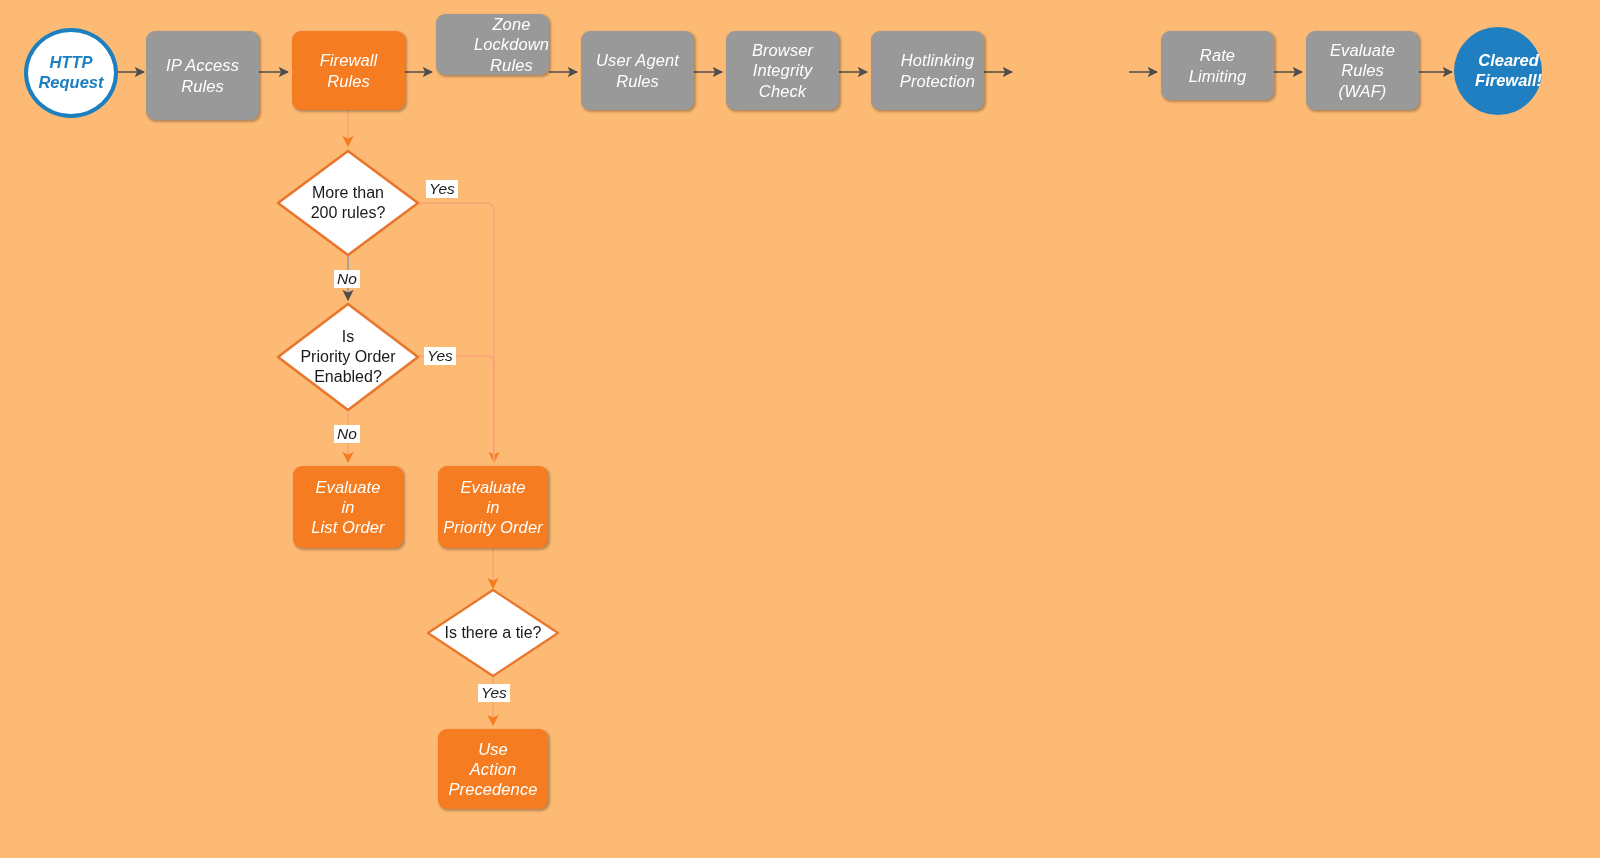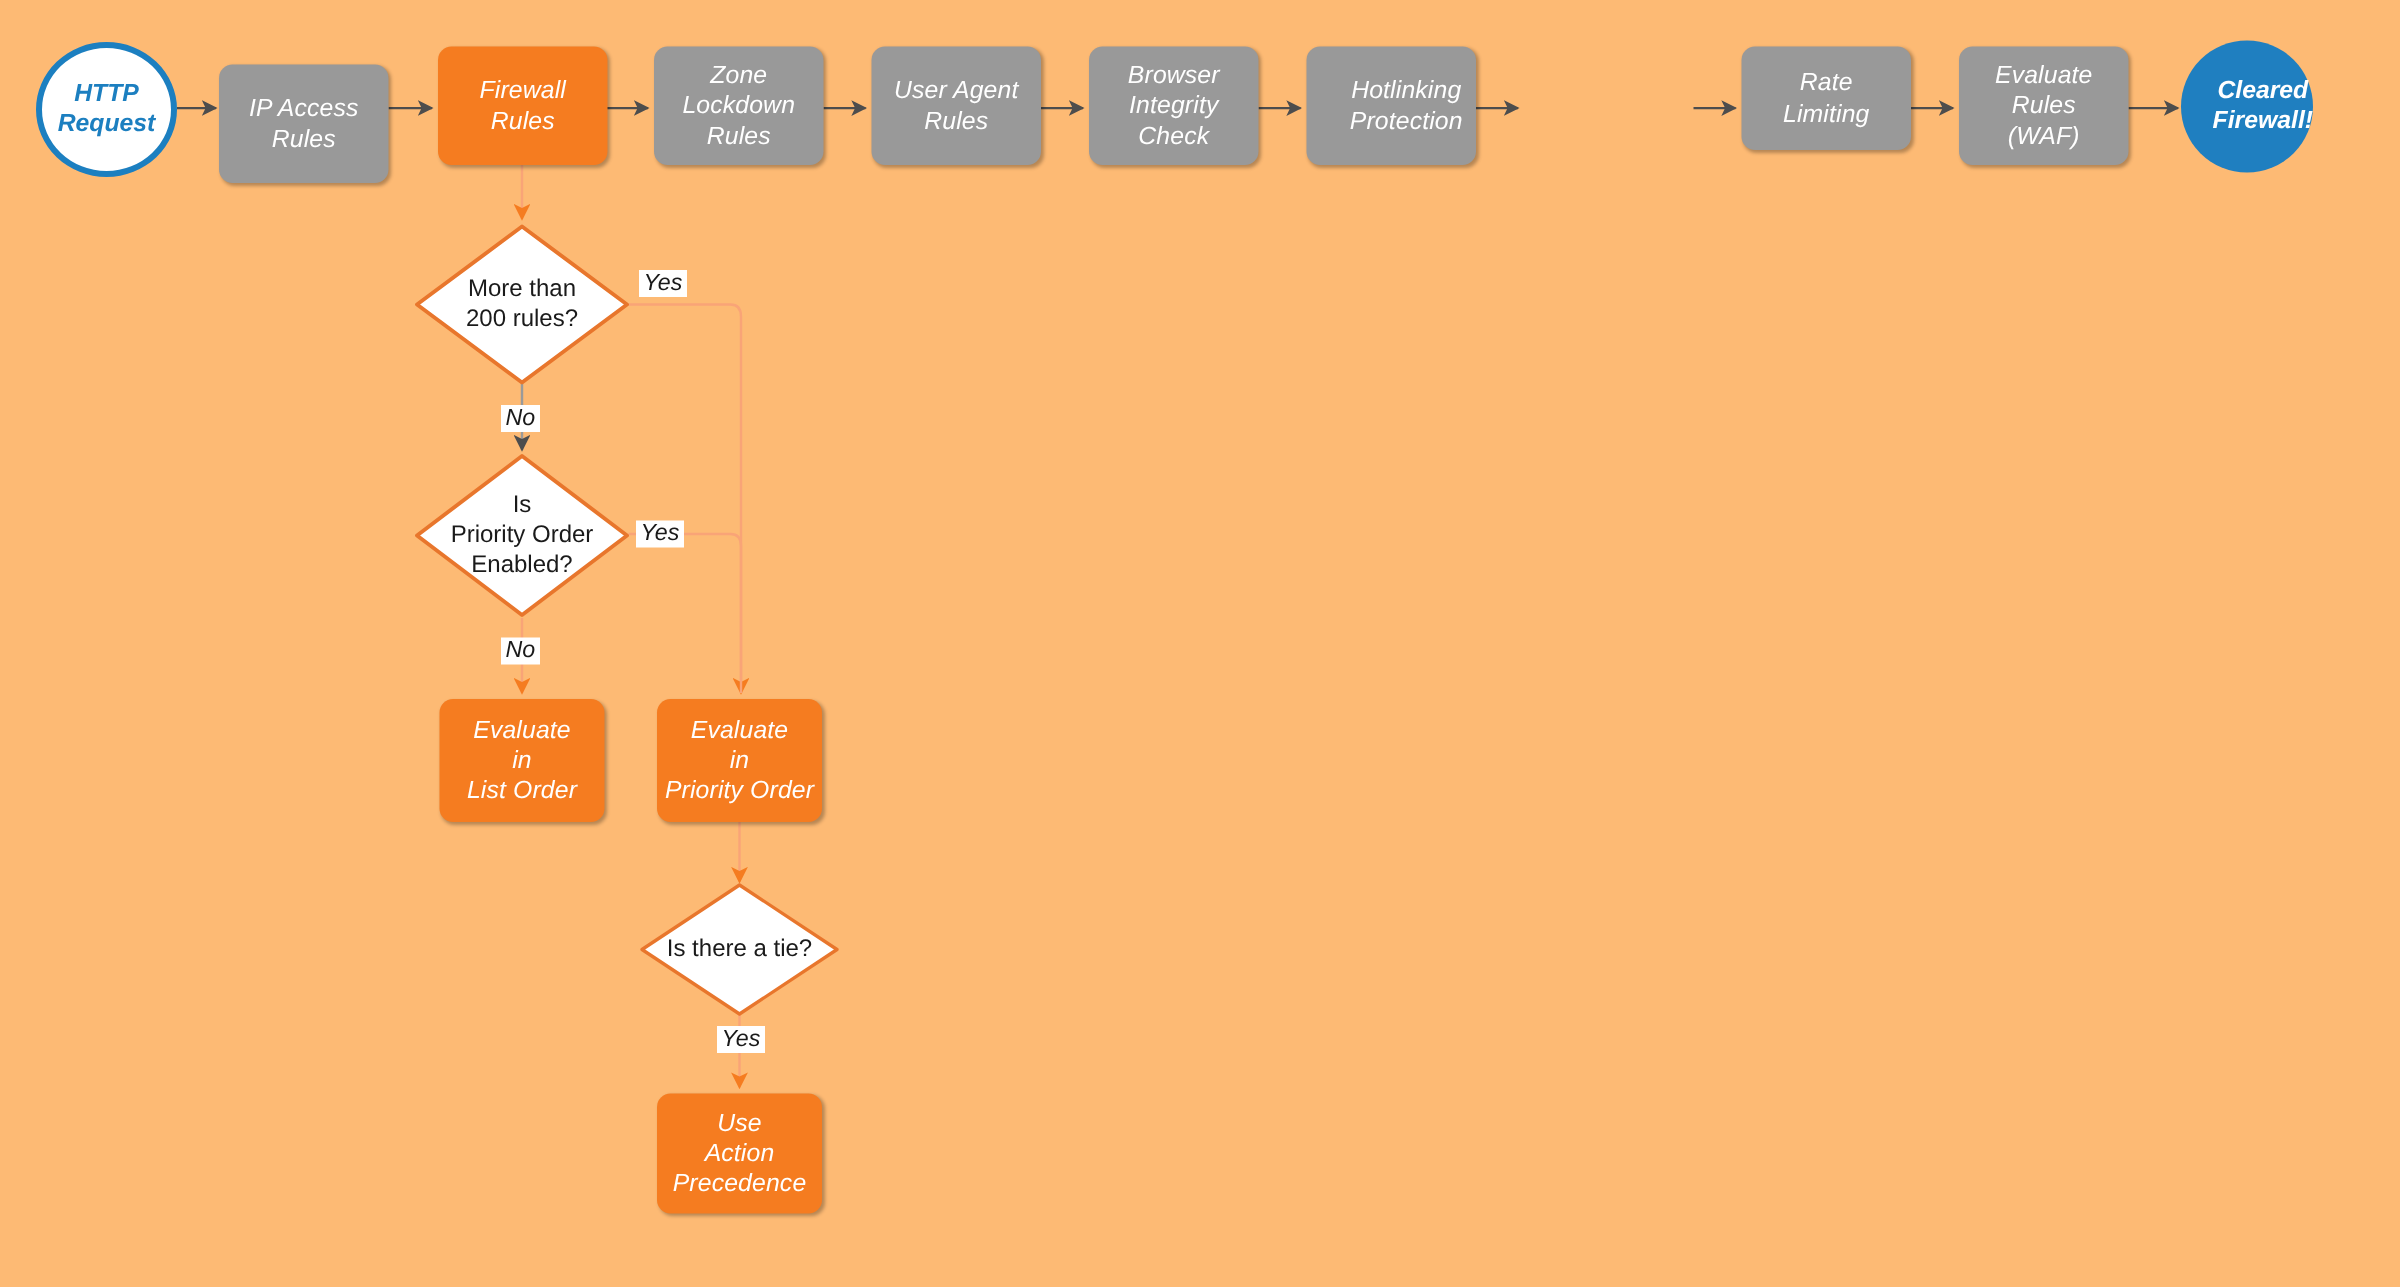--- a/index.html
+++ b/index.html
@@ -141,35 +141,35 @@
     <line x1="493" y1="676" x2="493" y2="725" stroke="#F9A477" stroke-width="1.6" fill="none" marker-end="url(#ah-orange)"></line>
   </svg>
 
   <div class="node circle outline" style="left:24px; top:28px; width:94px; height:90px;">
     <div>
       <span class="ln">HTTP</span>
       <span class="ln">Request</span>
     </div>
   </div>
 
-  <div class="node box gray" style="left:146px; top:31px; width:113px; height:79px;margin-top:12px;">
+  <div class="node box gray" style="left:146px; top:31px; width:113px; height:89px;">
     <div>
       <span class="ln">IP Access</span>
       <span class="ln">Rules</span>
     </div>
   </div>
 
   <div class="node box orange" style="left:292px; top:31px; width:113px; height:79px;">
     <div>
       <span class="ln">Firewall</span>
       <span class="ln">Rules</span>
     </div>
   </div>
 
-  <div class="node box gray" style="left:436px; top:31px; width:113px; height:79px;">
+  <div class="node box gray" style="left:436px; top:14px; width:113px; height:61px;justify-content:flex-end;">
     <div>
       <span class="ln">Zone</span>
       <span class="ln">Lockdown</span>
       <span class="ln">Rules</span>
     </div>
   </div>
 
   <div class="node box gray" style="left:581px; top:31px; width:113px; height:79px;">
     <div>
       <span class="ln">User Agent</span>

